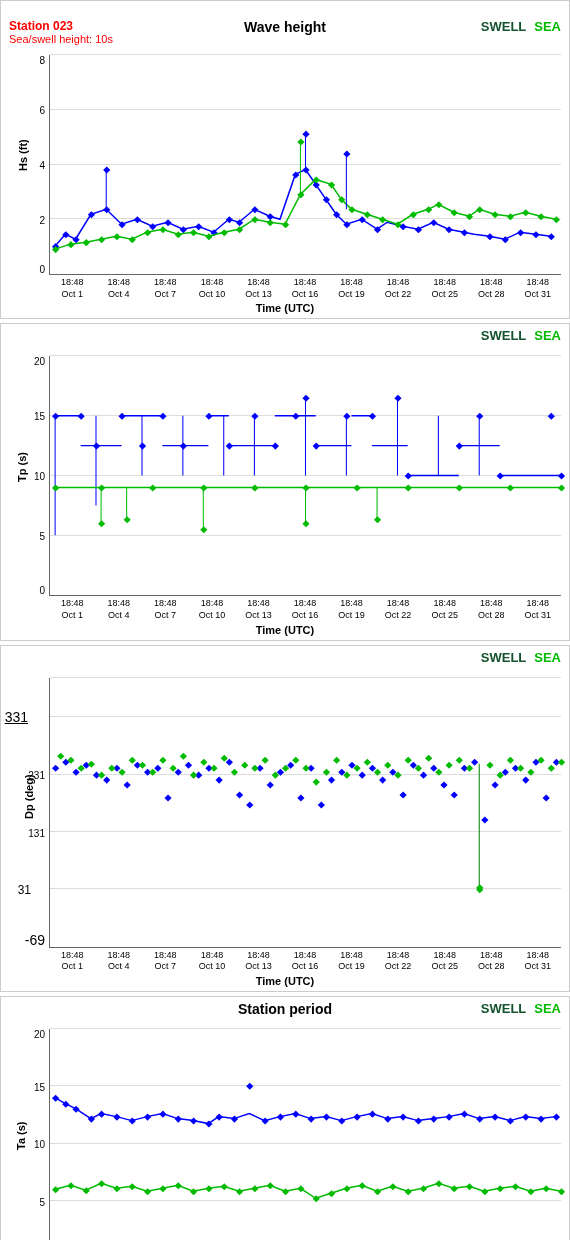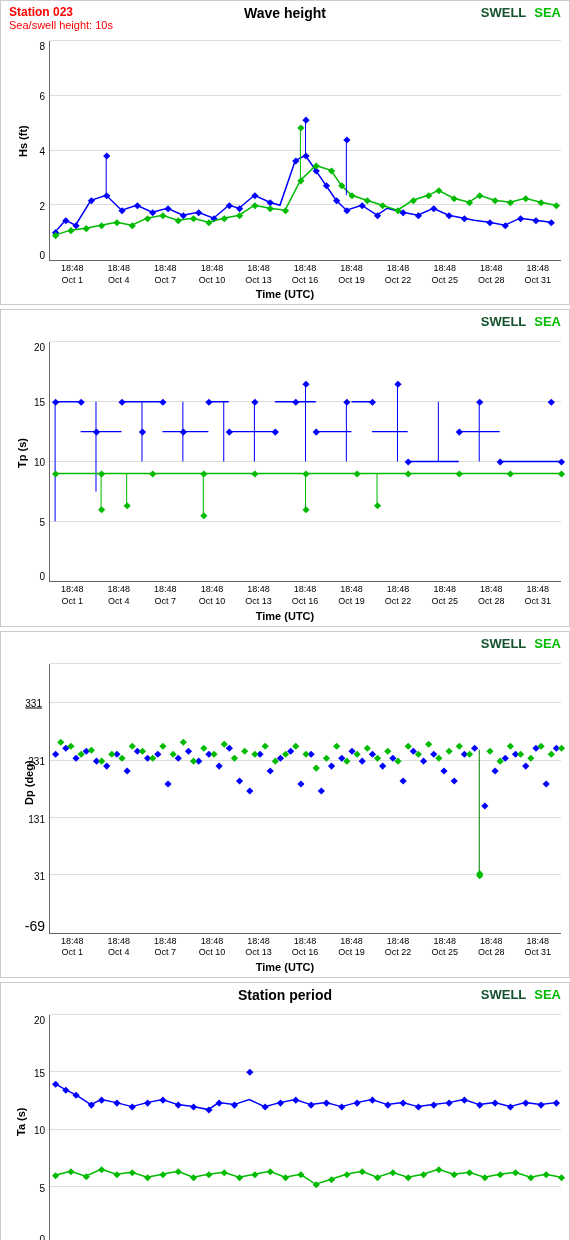--- a/index.html
+++ b/index.html
@@ -91,21 +91,21 @@
       position: absolute;
       top: 0; left: 0;
       width: 100%; height: 100%;
       overflow: visible;
     }
   </style>
 </head>
 <body>
 
 <div class="chart-container">
-  <div class="chart-header" style="height:40px;">
+  <div class="chart-header" style="height:40px;margin-top:14px;">
     <div class="station-info">
       <div class="station-name">Station 023</div>
       <div class="cutoff-info">Sea/swell height: 10s</div>
     </div>
     <div class="chart-title">Wave height</div>
     <div class="legend">
       <span class="legend-swell">SWELL</span>
       <span class="legend-sea">SEA</span>
     </div>
   </div>
@@ -376,24 +376,24 @@
     <div class="legend">
       <span class="legend-swell">SWELL</span>
       <span class="legend-sea">SEA</span>
     </div>
   </div>
   <div class="chart-area" style="height:270px;">
     <div class="y-axis" style="width:44px; position:relative;">
       <span style="position:absolute; left:2px; top:50%; transform:rotate(-90deg) translateX(50%); font-weight:bold; font-size:11px; white-space:nowrap; color:#000;">Dp (deg)</span>
 
       <div style="position:absolute; right:4px; bottom:0px; font-size:14px;">-69</div>
-      <div style="position:absolute; right:4px; bottom:21.3%; font-size:10px; transform:translateY(50%);">31</div>
+      <div style="position:absolute; right:18px; bottom:21.3%; font-size:12px; transform:translateY(50%);">31</div>
       <div style="position:absolute; right:4px; bottom:42.6%; font-size:10px; transform:translateY(50%);">131</div>
       <div style="position:absolute; right:4px; bottom:63.9%; font-size:10px; transform:translateY(50%);">231</div>
-      <div style="position:absolute; right:7px; bottom:85.3%; font-size:10px; transform:translateY(50%);text-decoration:underline;">331</div>
+      <div style="position:absolute; right:21px; bottom:85.3%; font-size:14px; transform:translateY(50%);text-decoration:underline;">331</div>
     </div>
     <div class="plot-area" style="height:270px;">
       <div class="grid-line" style="bottom:21.3%;"></div>
       <div class="grid-line" style="bottom:42.6%;"></div>
       <div class="grid-line" style="bottom:63.9%;"></div>
       <div class="grid-line" style="bottom:85.3%;"></div>
       <div class="grid-line" style="bottom:100%;"></div>
       <svg class="chart-svg" viewBox="0 0 500 270" preserveAspectRatio="none">
 
         <g fill="blue">

